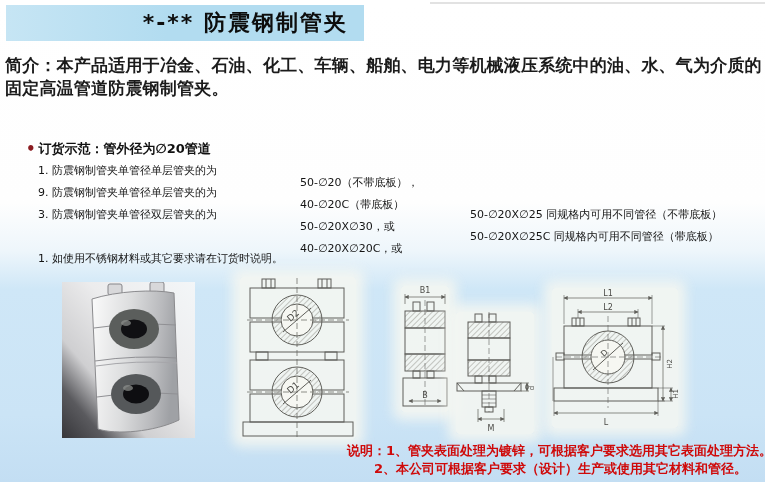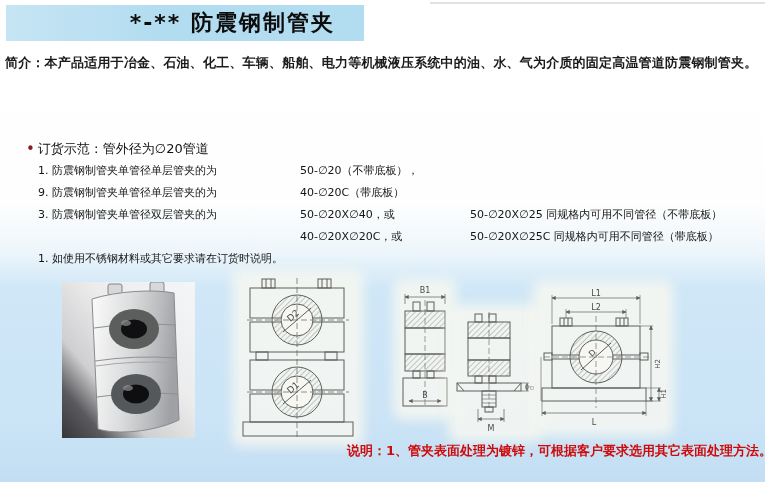--- a/index.html
+++ b/index.html
@@ -6,37 +6,37 @@
   .page{
     position:relative;width:765px;height:482px;overflow:hidden;
     font-family:"DejaVu Sans","Liberation Sans",sans-serif;
     background:linear-gradient(180deg,#ffffff 0%,#fefefe 42%,#eef6fb 52%,#cfe7f7 60%,#cbe4f6 86%,#c3def3 100%);
   }
   .hairline{position:absolute;top:2px;left:430px;right:0;height:2px;background:#e2e2e2;}
   .title-box{
     position:absolute;left:6px;top:5px;width:358px;height:36px;
     background:linear-gradient(90deg,#c6e5f4 0%,#b2dcf0 45%,#b2dcf0 100%);
     display:flex;align-items:center;justify-content:flex-end;
-    padding-right:29px;box-sizing:border-box;
+    padding-right:16px;box-sizing:border-box;
   }
   .title-box span{font-size:22px;font-weight:bold;color:#0d0d0d;letter-spacing:2px;}
-  .intro{position:absolute;left:5px;top:54px;width:758px;font-size:13px;font-weight:600;color:#1b1b1b;letter-spacing:0.2px;}
-  .order-heading{position:absolute;left:26px;top:140px;font-size:13px;font-weight:400;color:#111;}
+  .intro{position:absolute;left:5px;top:54px;width:758px;font-size:17px;font-weight:600;color:#1b1b1b;letter-spacing:0.2px;}
+  .order-heading{position:absolute;left:26px;top:140px;font-size:13px;font-weight:700;color:#111;}
   .order-heading .bullet{color:#8b1c21;font-size:15px;margin-right:3px;vertical-align:-1px;}
   .order-row{position:absolute;left:38px;width:724px;height:18px;font-size:11px;color:#141414;font-weight:500;}
-  .order-row .code{position:absolute;left:262px;top:0;white-space:nowrap;text-align:center;}
+  .order-row .code{position:absolute;left:262px;top:12px;white-space:nowrap;text-align:center;}
   .order-row .alt{position:absolute;left:432px;top:0;white-space:nowrap;}
   .r1{top:163px}.r2{top:185px}.r3{top:207px}.r4{top:229px}.r5{top:251px}
   .fig{position:absolute;}
   .paper{background:rgba(246,247,241,0.85);box-shadow:0 0 12px 8px rgba(246,247,241,0.85);border-radius:3px;}
   .photo-box{left:62px;top:282px;width:133px;height:156px;}
   .d1{left:240px;top:277px;width:116px;height:162px;}
   .d2{left:401px;top:286px;width:48px;height:126px;}
   .d3{left:456px;top:312px;width:78px;height:122px;}
-  .d4{left:540px;top:288px;width:126px;height:140px;text-align:center;}
+  .d4{left:552px;top:288px;width:126px;height:140px;text-align:center;}
   .note{position:absolute;font-size:13px;font-weight:bold;color:#cf0a0a;white-space:nowrap;}
   .note1{left:347px;top:442px;}
   .note2{left:374px;top:460px;}
   svg{display:block;}
   svg text{font-family:"DejaVu Sans","Liberation Sans",sans-serif;fill:#4a4a46;}
 </style>
 </head>
 <body>
 
 <div class="page">
@@ -58,21 +58,21 @@
     <span class="code">50-∅20（不带底板），</span>
     <span class="alt"></span>
   </div>
   <div class="order-row r2">
     <span class="desc">9. 防震钢制管夹单管径单层管夹的为</span>
     <span class="code">40-∅20C（带底板）</span>
     <span class="alt"></span>
   </div>
   <div class="order-row r3">
     <span class="desc">3. 防震钢制管夹单管径双层管夹的为</span>
-    <span class="code">50-∅20X∅40，或</span>
+    <span class="code">50-∅20X∅30，或</span>
     <span class="alt">50-∅20X∅25 同规格内可用不同管径（不带底板）</span>
   </div>
   <div class="order-row r4">
     <span class="code">40-∅20X∅20C，或</span>
     <span class="alt">50-∅20X∅25C 同规格内可用不同管径（带底板）</span>
   </div>
   <div class="order-row r5">
     <span class="desc">1. 如使用不锈钢材料或其它要求请在订货时说明。</span>
     <span class="code"></span>
     <span class="alt"></span>
@@ -264,14 +264,15 @@
       <text x="56" y="8" font-size="8" text-anchor="middle">L1</text>
       <text x="56" y="22" font-size="8" text-anchor="middle">L2</text>
       <text x="54" y="67" font-size="8" text-anchor="middle" transform="rotate(-42 54 67)">D</text>
       <text x="118" y="78" font-size="7" text-anchor="middle" transform="rotate(-90 118 76)">H2</text>
       <text x="125" y="109" font-size="7" text-anchor="middle" transform="rotate(-90 124 107)">H1</text>
       <text x="54" y="137" font-size="8" text-anchor="middle">L</text>
     </svg>
   </div>
 
   <div class="note note1">说明：1、管夹表面处理为镀锌，可根据客户要求选用其它表面处理方法。</div>
+  <div class="note note2">2、本公司可根据客户要求（设计）生产或使用其它材料和管径。</div>
 
 </div>
 
 </body></html>

